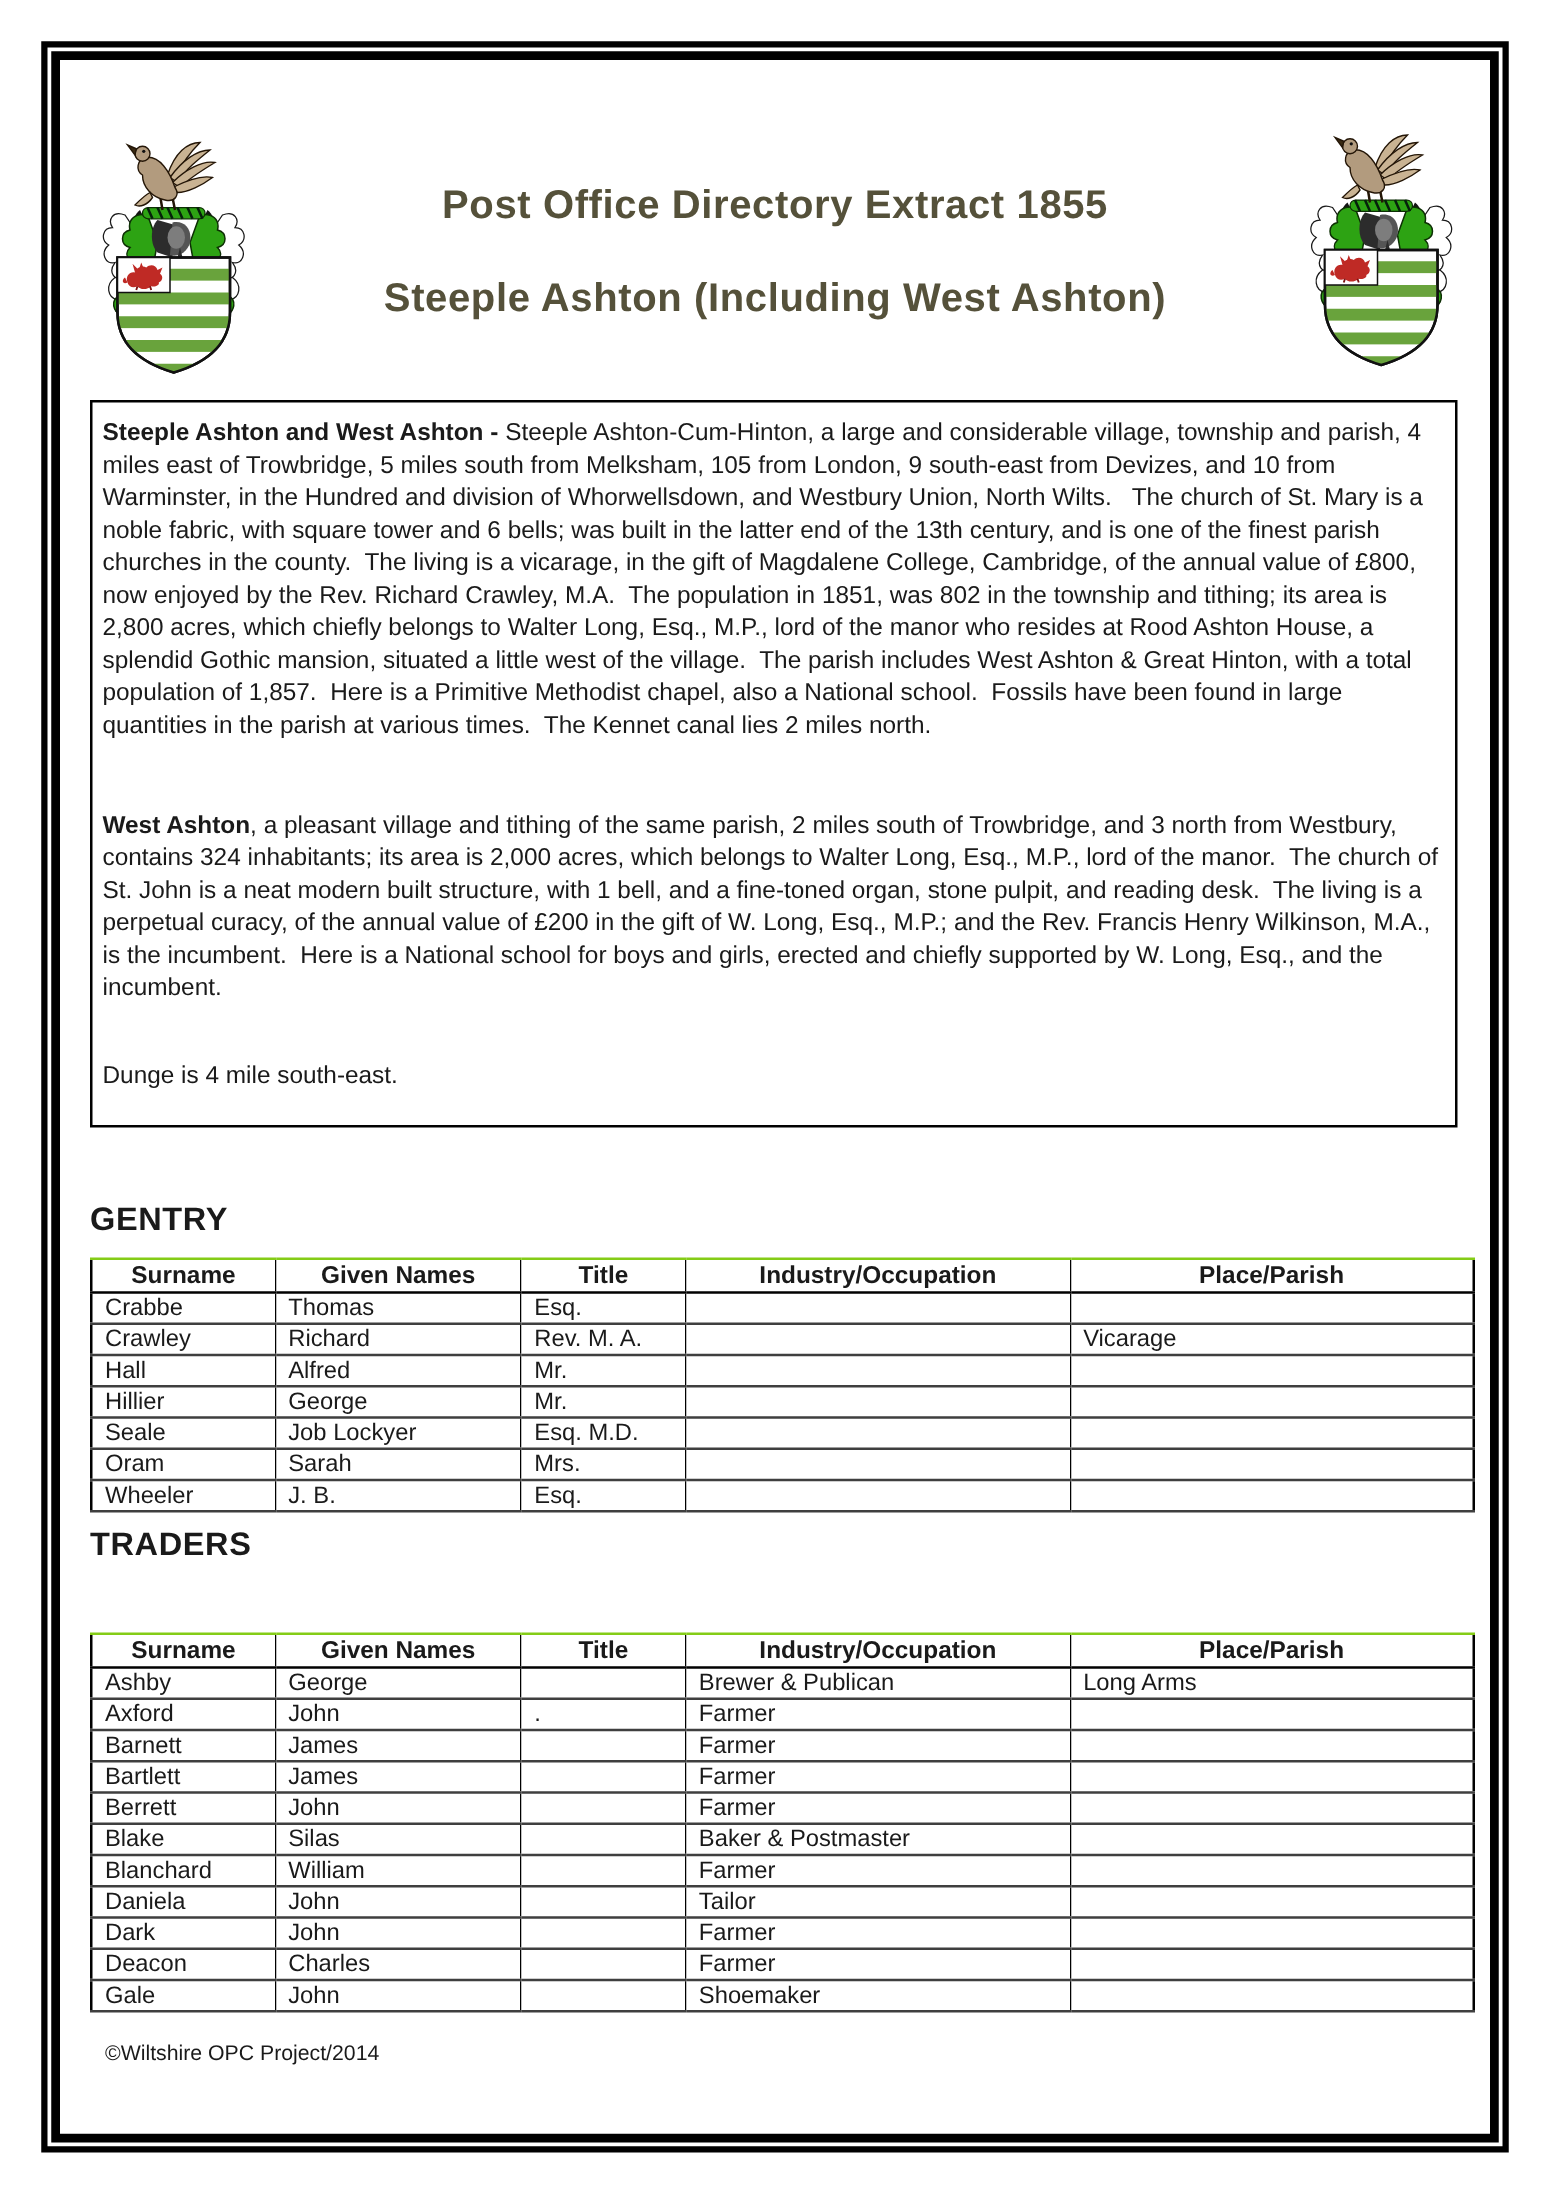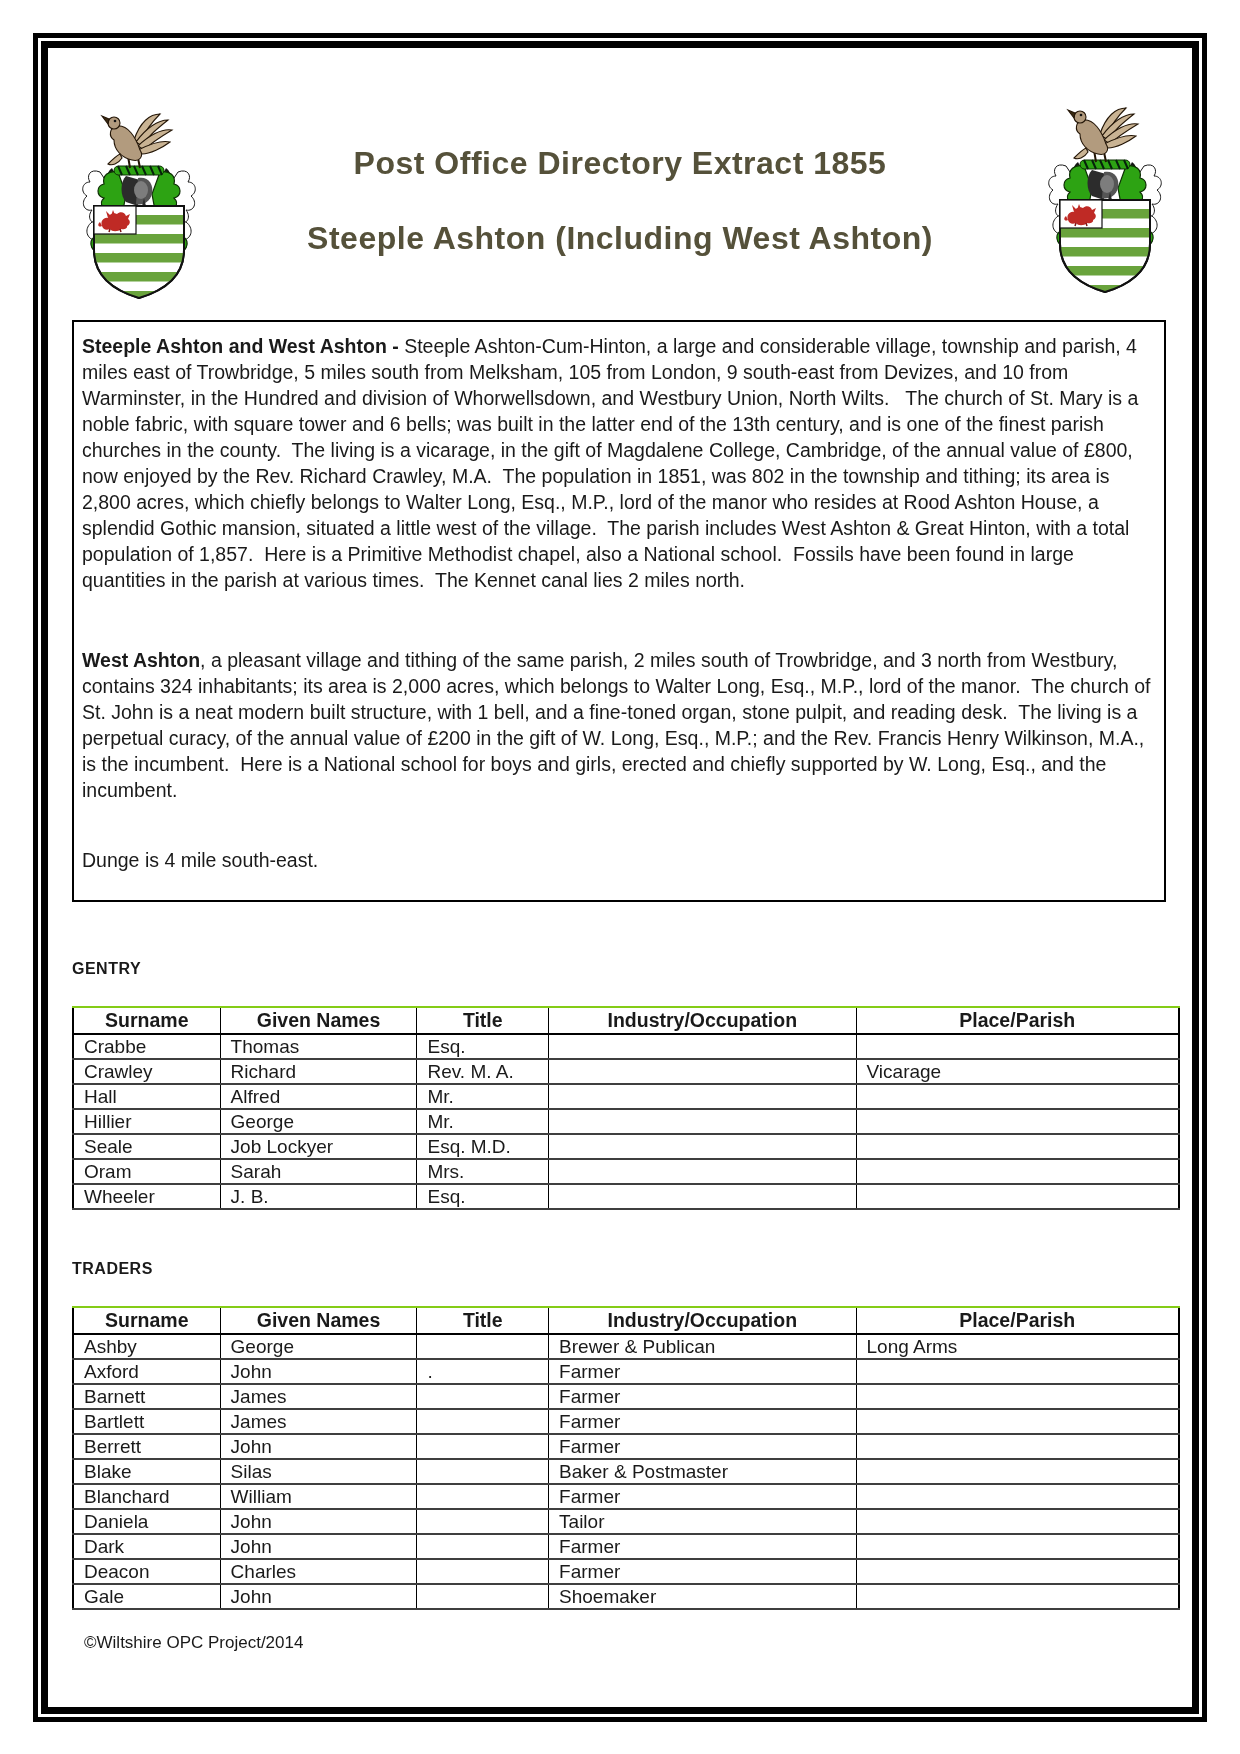--- a/index.html
+++ b/index.html
@@ -32,24 +32,24 @@
   .page-subtitle{top:172px}
   .intro-box{
     position:absolute;left:24px;top:272px;width:1094px;height:582px;
     border:2px solid #000;padding:11px 8px;font-size:19.5px;line-height:26px;
   }
   .intro-box p{margin:0;white-space:pre-wrap}
   .intro-box p.p2{margin-top:54px}
   .intro-box p.p3{margin-top:44px}
   .lead{font-weight:bold}
   .section-heading{
-    position:absolute;left:24px;font-size:16px;font-weight:bold;letter-spacing:0.5px;
+    position:absolute;left:24px;font-size:26px;font-weight:bold;letter-spacing:0.5px;
   }
   .heading-gentry{top:912px}
-  .heading-traders{top:1212px}
+  .heading-traders{top:1172px}
   .data-table{
     position:absolute;left:24px;width:1108px;
     border-collapse:collapse;border:2px solid #000;table-layout:fixed;
   }
   .table-gentry{top:958px}
   .table-traders{top:1258px}
   .data-table th,.data-table td{
     border-left:1px solid #000;border-right:1px solid #000;
     padding:1px 10px;overflow:hidden;white-space:nowrap;
   }

